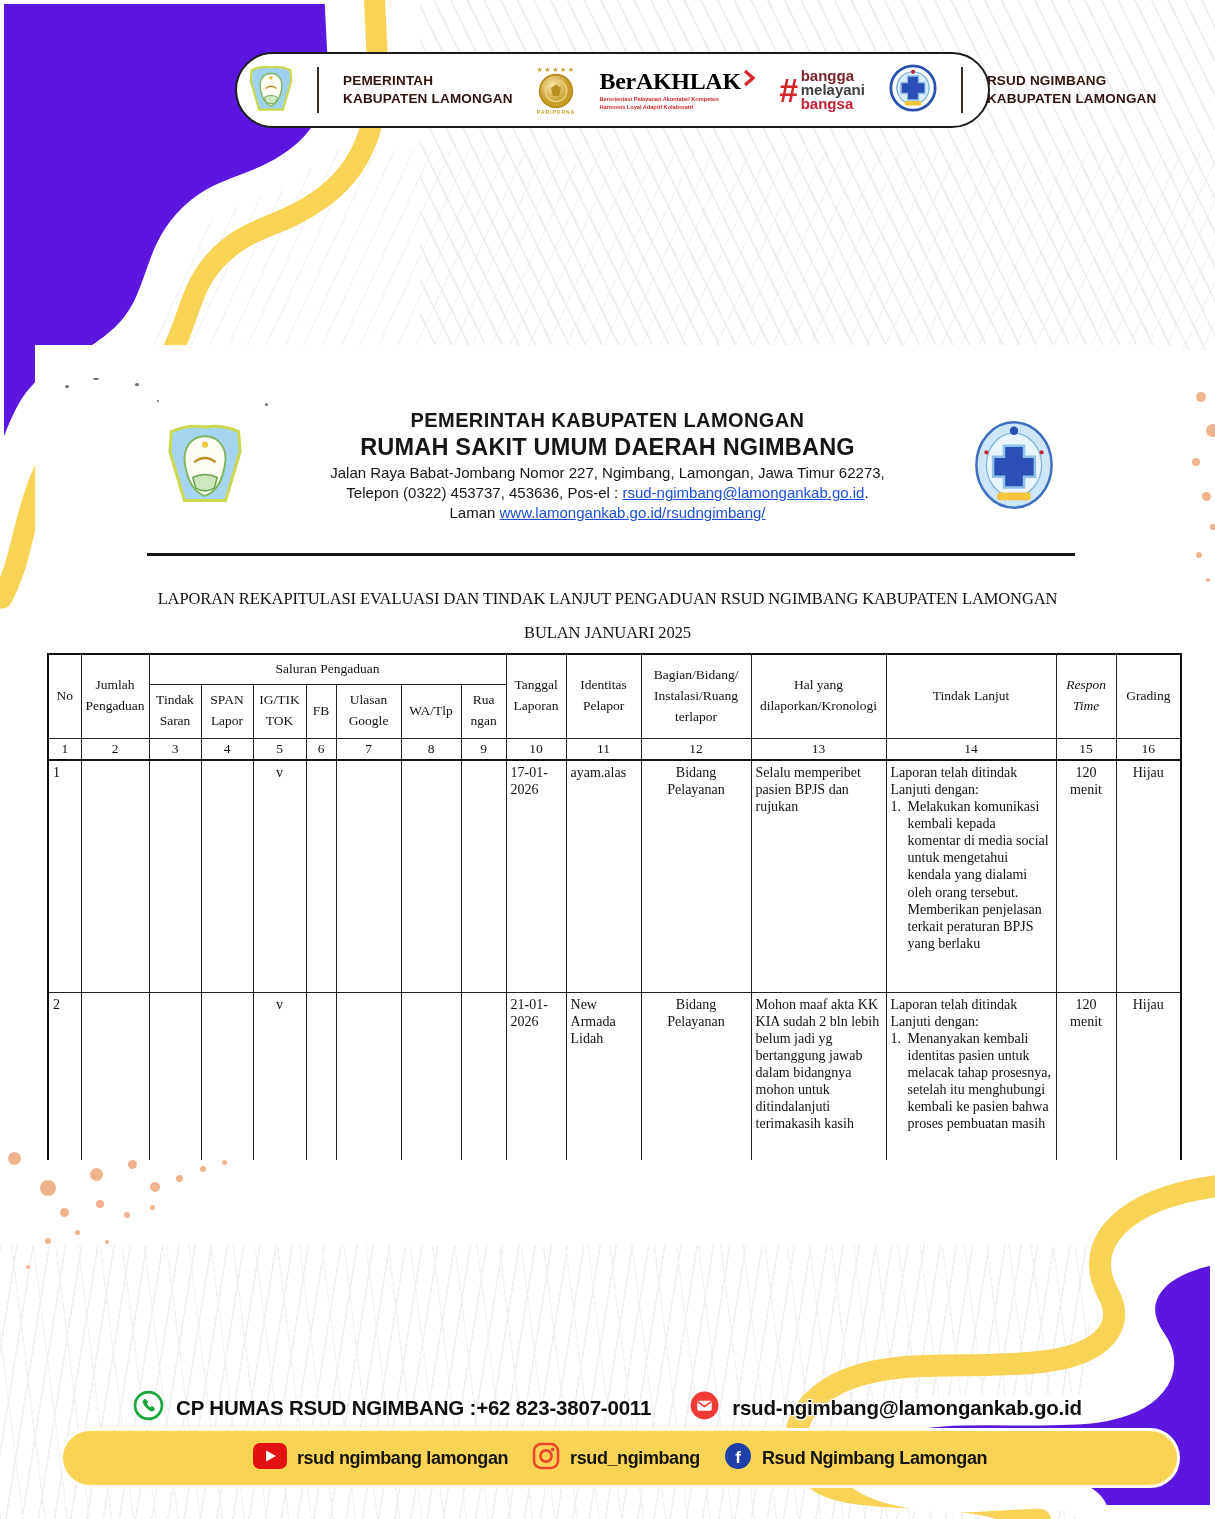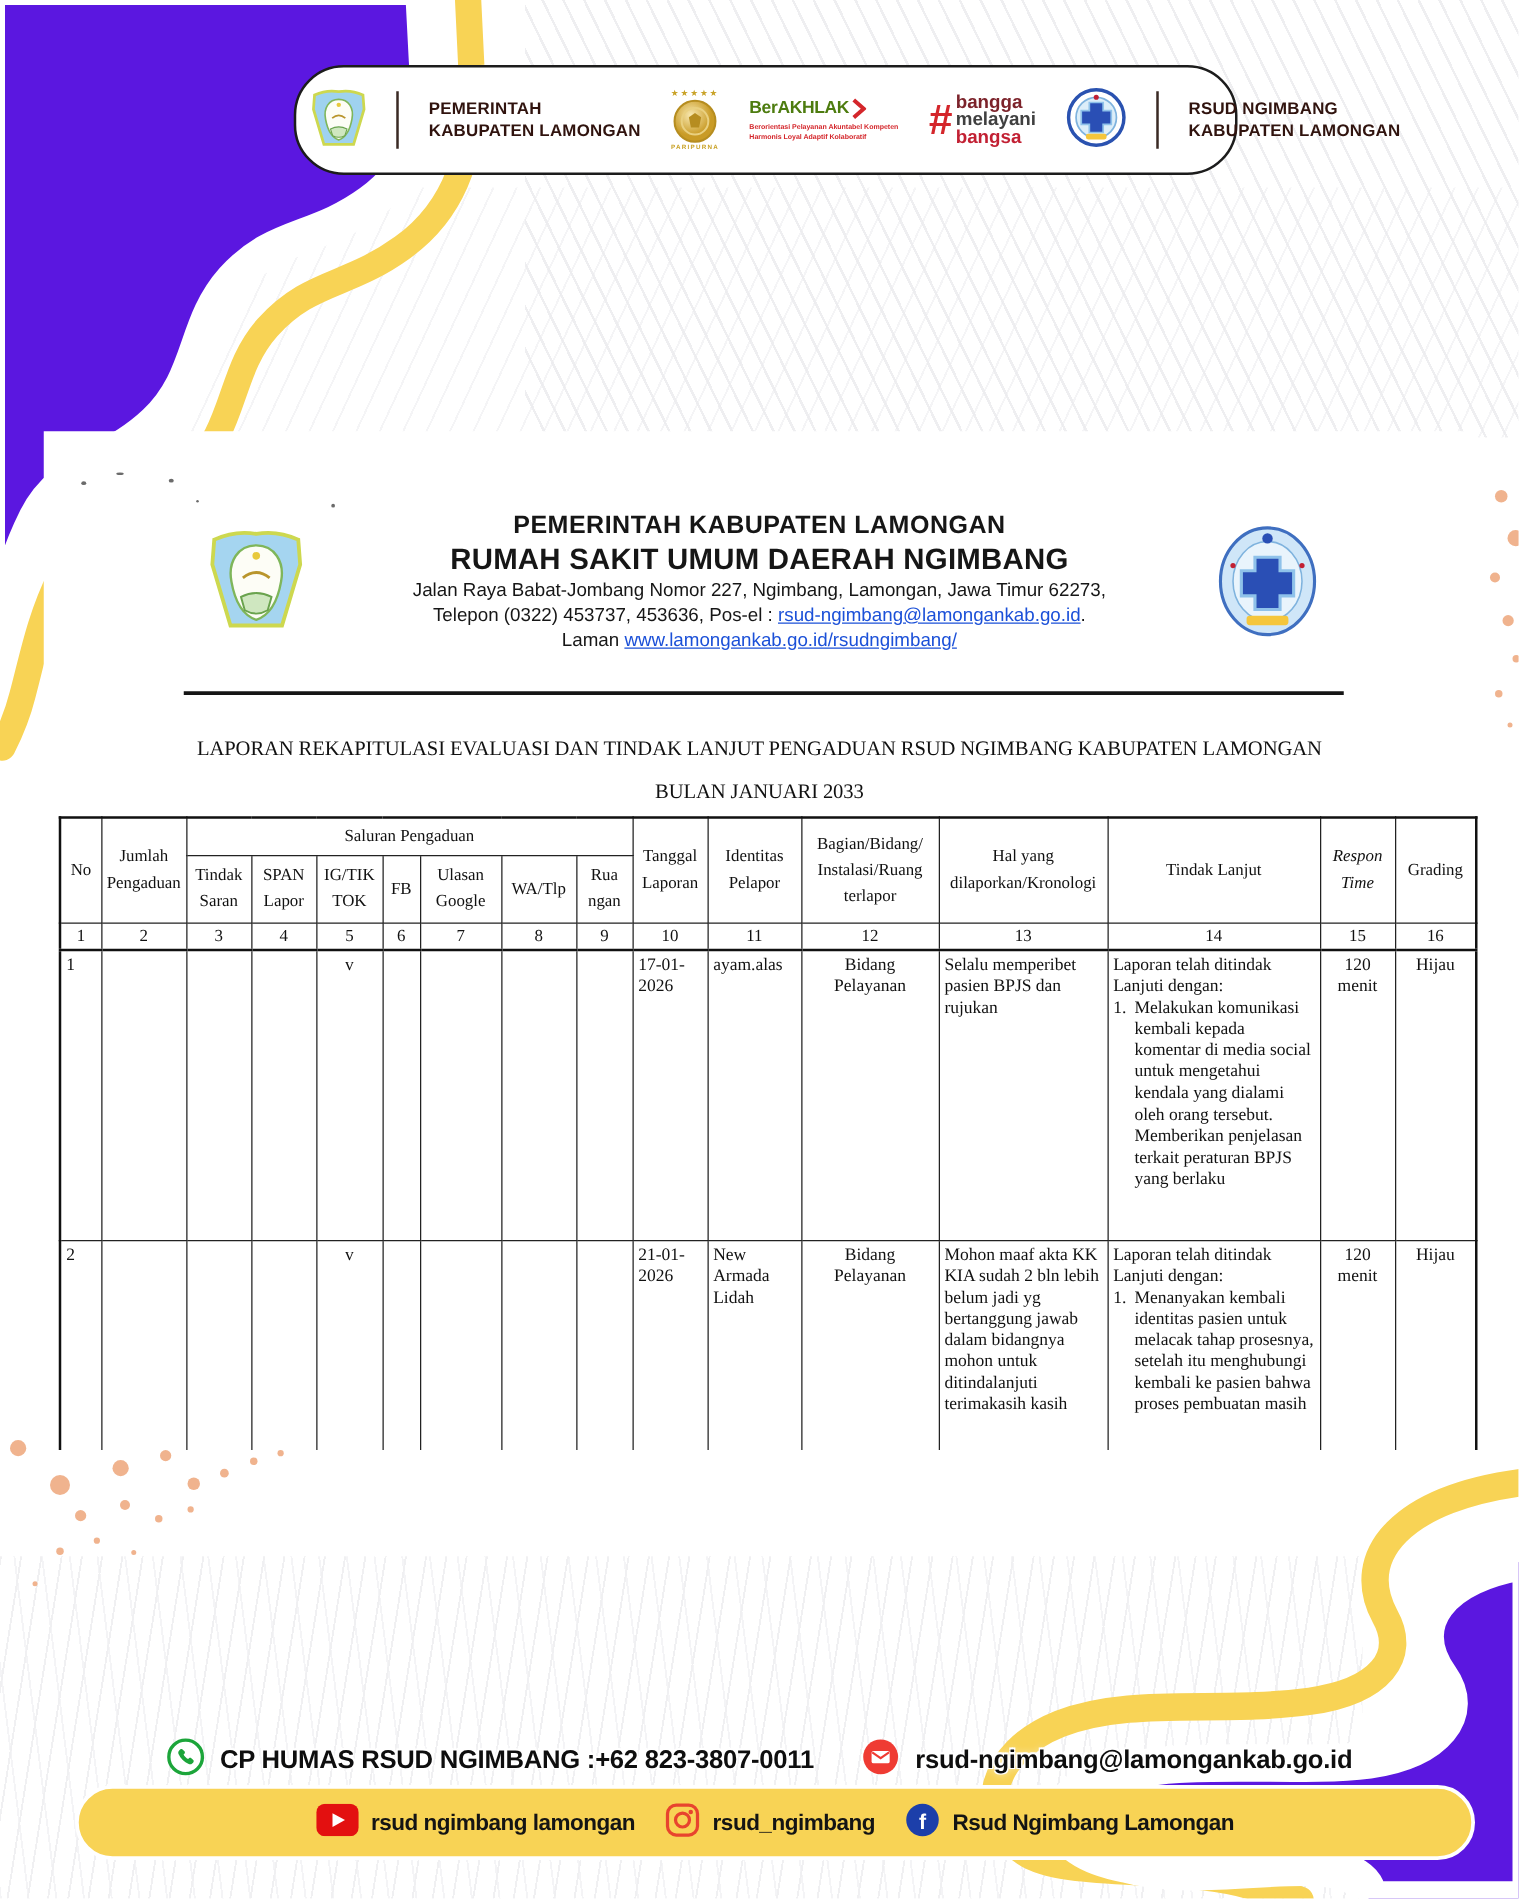--- a/index.html
+++ b/index.html
@@ -20,31 +20,31 @@
 
   
   svg.blob { position:absolute; z-index:1; pointer-events:none; }
   .blob-tl { left:0; top:0; }
   .blob-br { left:0; top:1139px; }
 
   
   .dots span { position:absolute; border-radius:50%; background:#f0b38e; z-index:1; }
 
   
-  .banner { position:absolute; z-index:3; left:235px; top:52px; width:755px; height:88px;
+  .banner { position:absolute; z-index:3; left:235px; top:52px; width:755px; height:76px;
     background:#fff; border:2px solid #1c1c1c; border-radius:40px;
     display:flex; align-items:center; padding:4px 16px 4px 12px; gap:24px; }
   .vdiv { width:2px; height:46px; background:#3a2a24; flex:0 0 auto; }
   .gov-label, .rsud-label { font-weight:bold; font-size:13.5px; line-height:1.3; color:#30130e; letter-spacing:.2px; white-space:nowrap; }
   .medal { display:flex; flex-direction:column; align-items:center; line-height:1; flex:0 0 auto; }
   .medal .stars { font-size:7px; color:#c9a227; letter-spacing:1.5px; }
   .medal .mlabel { font-size:5px; font-weight:bold; color:#c9a227; letter-spacing:1px; margin-top:1px; }
   .berakhlak { display:flex; flex-direction:column; line-height:1; flex:0 0 auto; }
   .ba-row { display:flex; align-items:flex-start; gap:2px; }
-  .ba-title { font-size:14px; font-weight:bold; color:#4d7c0f; letter-spacing:-.3px; }
+  .ba-title { font-size:24px; font-weight:bold; color:#000000; letter-spacing:-.3px;font-family:Liberation Serif, serif; }
   .ba-tag { font-size:5.6px; color:#d4262b; line-height:1.5; margin-top:2px; font-weight:bold; }
   .bangga { display:flex; align-items:center; gap:3px; flex:0 0 auto; }
   .hash { font-size:34px; font-weight:800; color:#d4262b; font-style:italic; }
   .bangga-col { display:flex; flex-direction:column; line-height:.95; font-weight:800; font-size:15px; }
   .bangga-col .w1 { color:#7c232b; } .bangga-col .w2 { color:#404040; } .bangga-col .w3 { color:#c22033; }
 
   
   .doc { position:absolute; z-index:2; left:35px; top:345px; width:1145px; height:815px; background:#fff; }
   .speckles span { position:absolute; background:#6b6b6b; border-radius:50%; }
   .doc-crest { position:absolute; left:131px; top:76px; }
@@ -245,21 +245,21 @@
       </div>
       <div class="lh3">
         <span>Laman  </span><span class="link">www.lamongankab.go.id/rsudngimbang/</span>
       </div>
     </div>
 
     <div class="rule"></div>
 
     <div class="doc-title">
       <div>LAPORAN REKAPITULASI EVALUASI DAN TINDAK LANJUT PENGADUAN RSUD NGIMBANG KABUPATEN LAMONGAN</div>
-      <div class="t2">BULAN JANUARI 2033</div>
+      <div class="t2">BULAN JANUARI 2025</div>
     </div>
 
     <table class="rpt cut">
       <colgroup>
         <col style="width:33px">
           <col style="width:68px">
           <col style="width:52px">
           <col style="width:52px">
         <col style="width:53px">
           <col style="width:30px">

